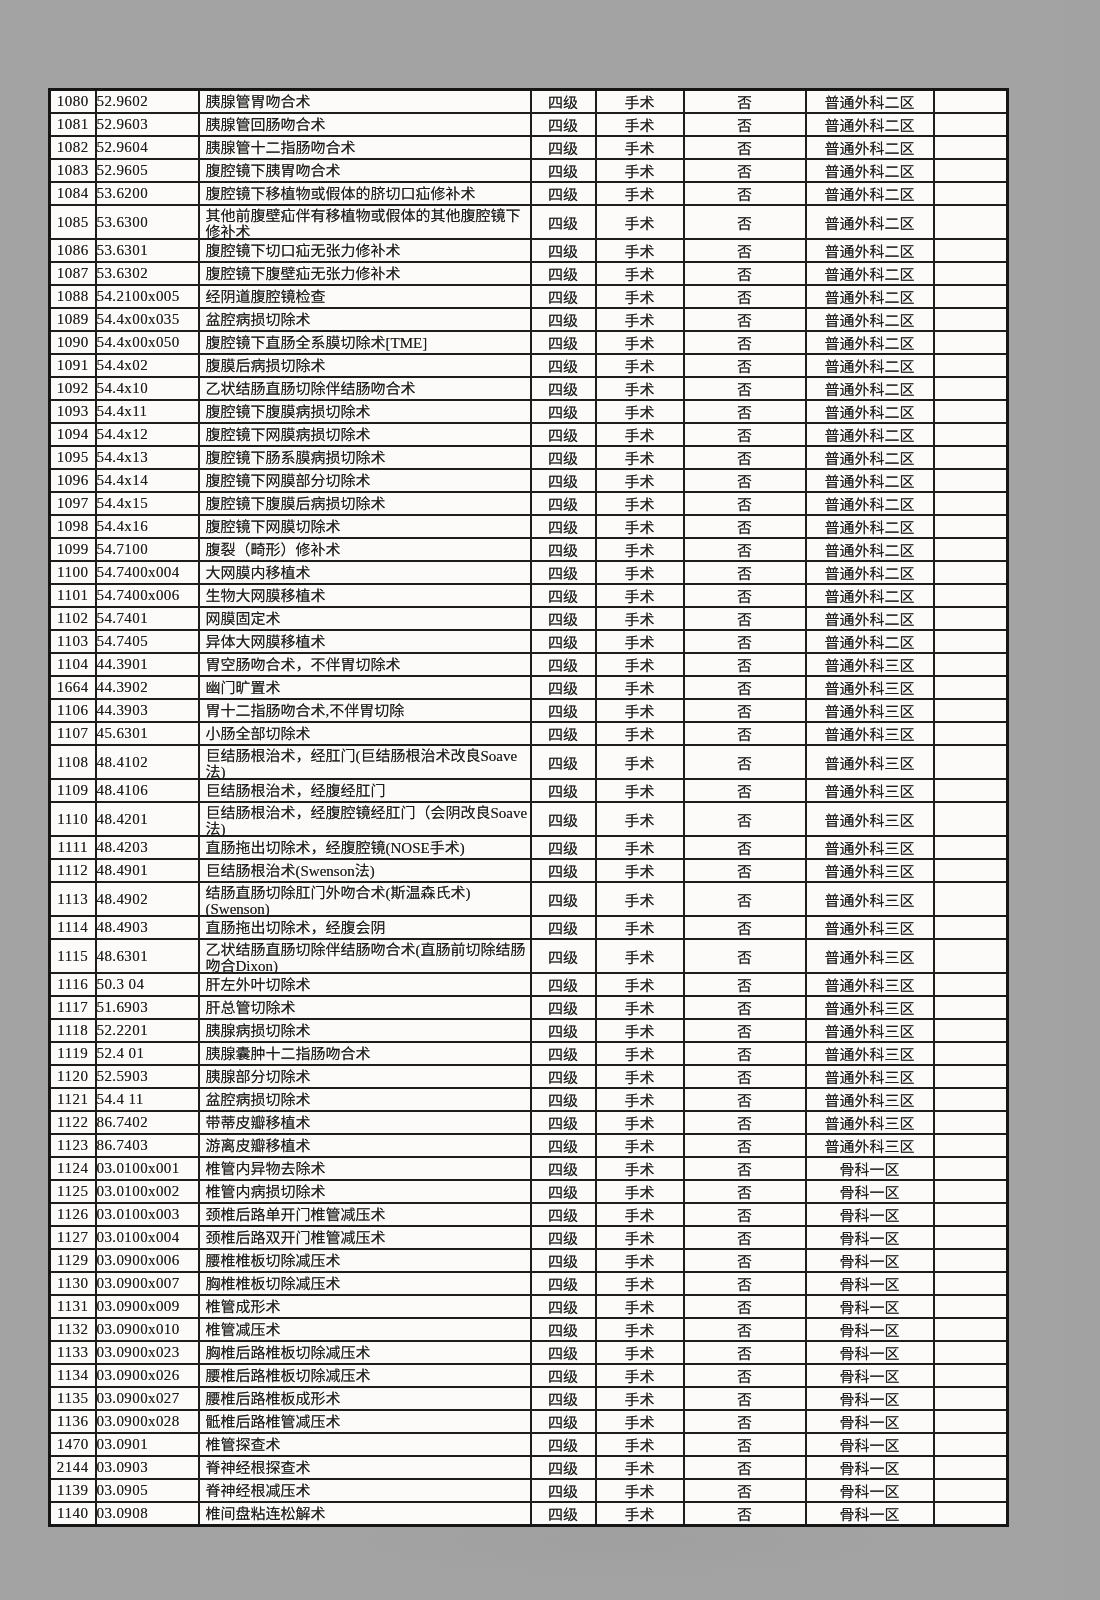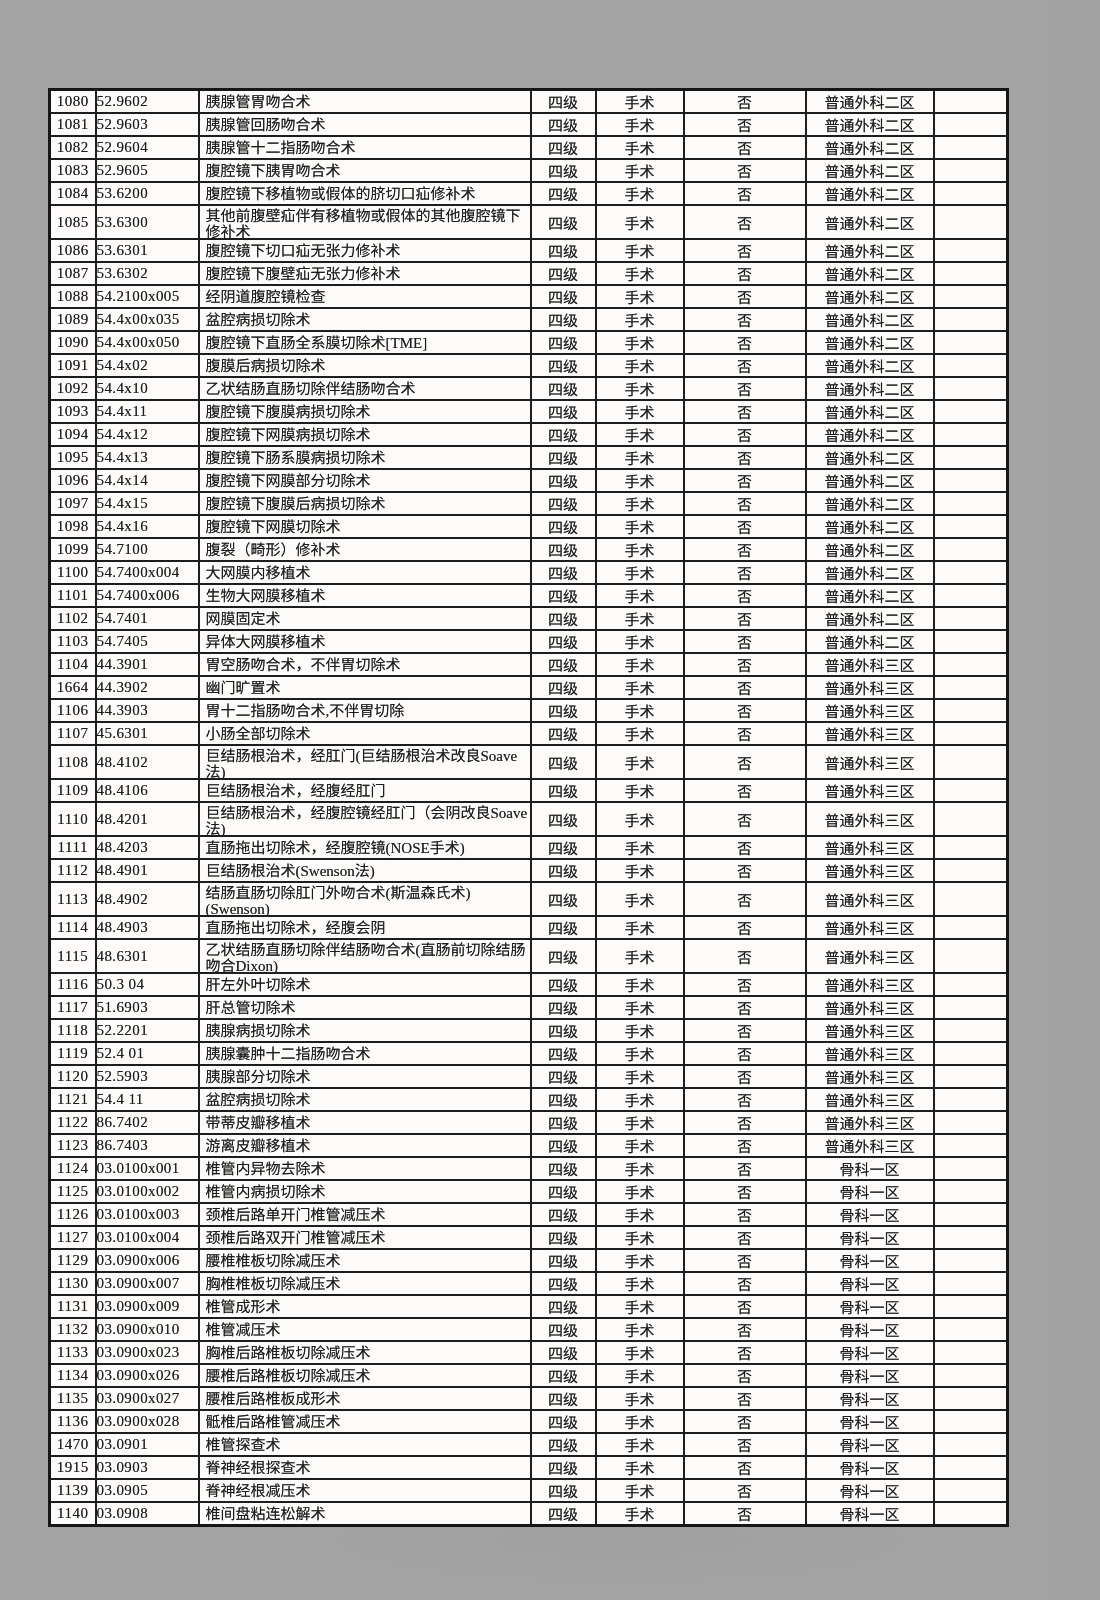--- a/index.html
+++ b/index.html
@@ -771,21 +771,21 @@
     <td class="c-name">
             <div class="nm">椎管探查术</div>
           </td>
     <td class="c-mid"><span>四级</span></td>
     <td class="c-mid"><span>手术</span></td>
     <td class="c-mid"><span>否</span></td>
     <td class="c-mid"><span>骨科一区</span></td>
     <td class="c-blank"></td>
   </tr>
         <tr class="r">
-    <td class="c-num"><span>1915</span></td>
+    <td class="c-num"><span>2144</span></td>
     <td class="c-code"><span>03.0903</span></td>
     <td class="c-name">
             <div class="nm">脊神经根探查术</div>
           </td>
     <td class="c-mid"><span>四级</span></td>
     <td class="c-mid"><span>手术</span></td>
     <td class="c-mid"><span>否</span></td>
     <td class="c-mid"><span>骨科一区</span></td>
     <td class="c-blank"></td>
   </tr>

